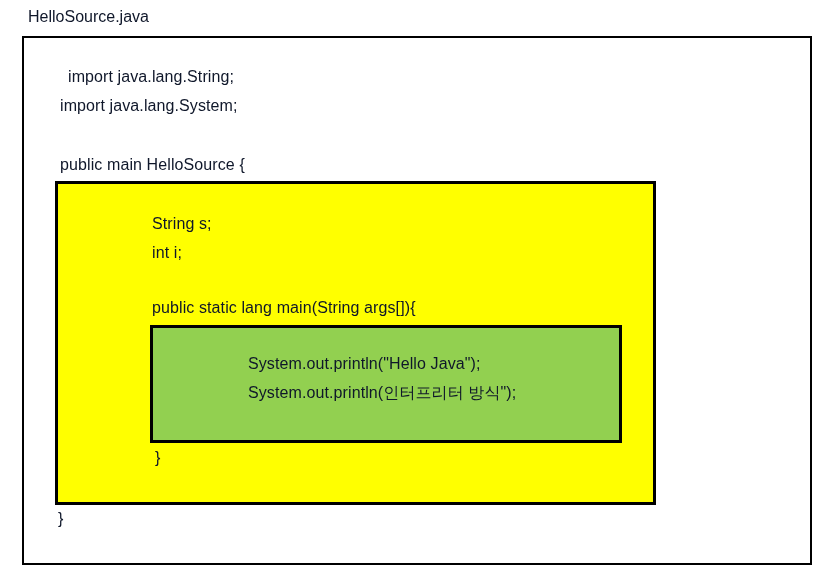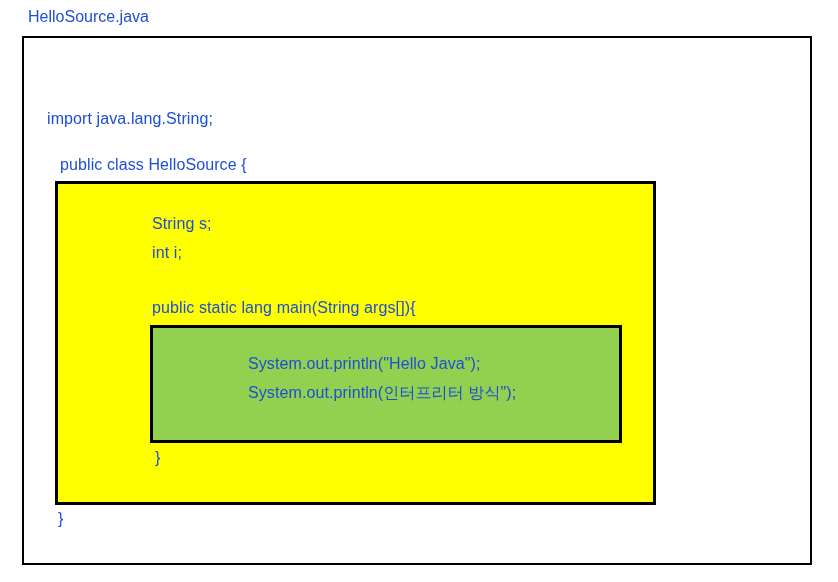--- a/index.html
+++ b/index.html
@@ -7,21 +7,21 @@
     padding: 0;
     background: #ffffff;
   }
   .page {
     position: relative;
     width: 838px;
     height: 582px;
     background: #ffffff;
     font-family: "Liberation Sans", "DejaVu Sans", sans-serif;
     font-size: 16px;
-    color: #1d4ed8;
+    color: #0f172a;
     overflow: hidden;
   }
   .code-line {
     position: absolute;
     white-space: pre;
     line-height: 20px;
     letter-spacing: 0.1px;
   }
   .page-title {
     position: absolute;
@@ -35,21 +35,21 @@
     position: absolute;
     left: 22px;
     top: 36px;
     width: 790px;
     height: 529px;
     border: 2px solid #000000;
     background: #ffffff;
     box-sizing: border-box;
   }
   
-  .line-import-1 { left: 23px; top: 29px; margin-top: 42px; }
+  .line-import-1 { left: 44px; top: 29px; }
   .line-import-2 { left: 36px; top: 58px; }
   .line-class-open { left: 36px; top: 117px; }
   .line-class-close { left: 34px; top: 471px; }
 
   .class-body-box {
     position: absolute;
     left: 31px;
     top: 143px;
     width: 601px;
     height: 324px;
@@ -79,22 +79,23 @@
 <body>
 
 <div class="page">
 
   <div class="page-title">HelloSource.java</div>
 
   <div class="outer-box">
 
     <div class="code-line line-import-1">import java.lang.String;</div>
 
+    <div class="code-line line-import-2">import java.lang.System;</div>
 
-    <div class="code-line line-class-open">public class HelloSource {</div>
+    <div class="code-line line-class-open">public main HelloSource {</div>
 
     <div class="class-body-box" style="background: rgb(255, 255, 0);">
 
       <div class="code-line line-field-1">String s;</div>
 
       <div class="code-line line-field-2">int i;</div>
 
       <div class="code-line line-main-open">public static lang main(String args[]){</div>
 
       <div class="main-body-box" style="background: rgb(146, 208, 80);">

